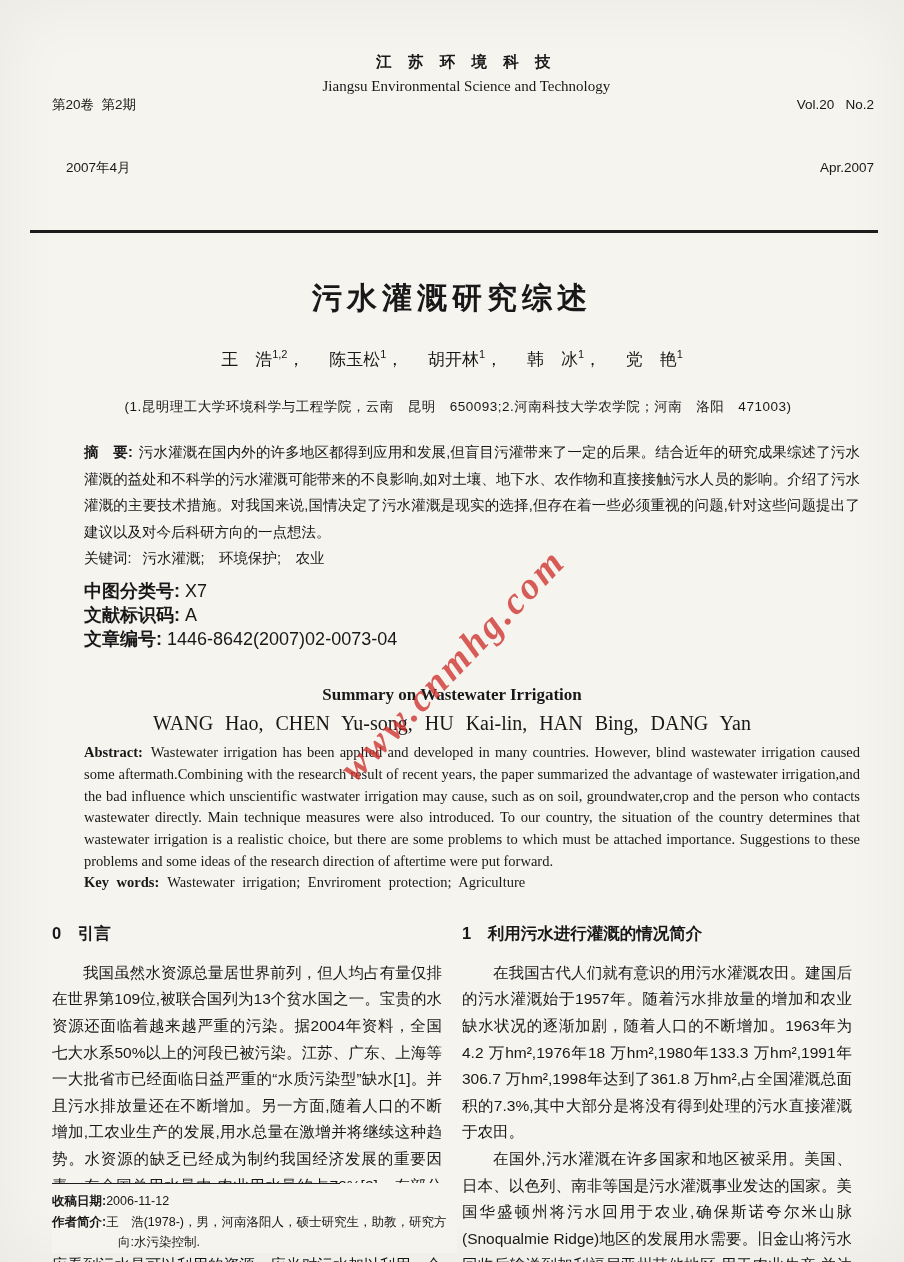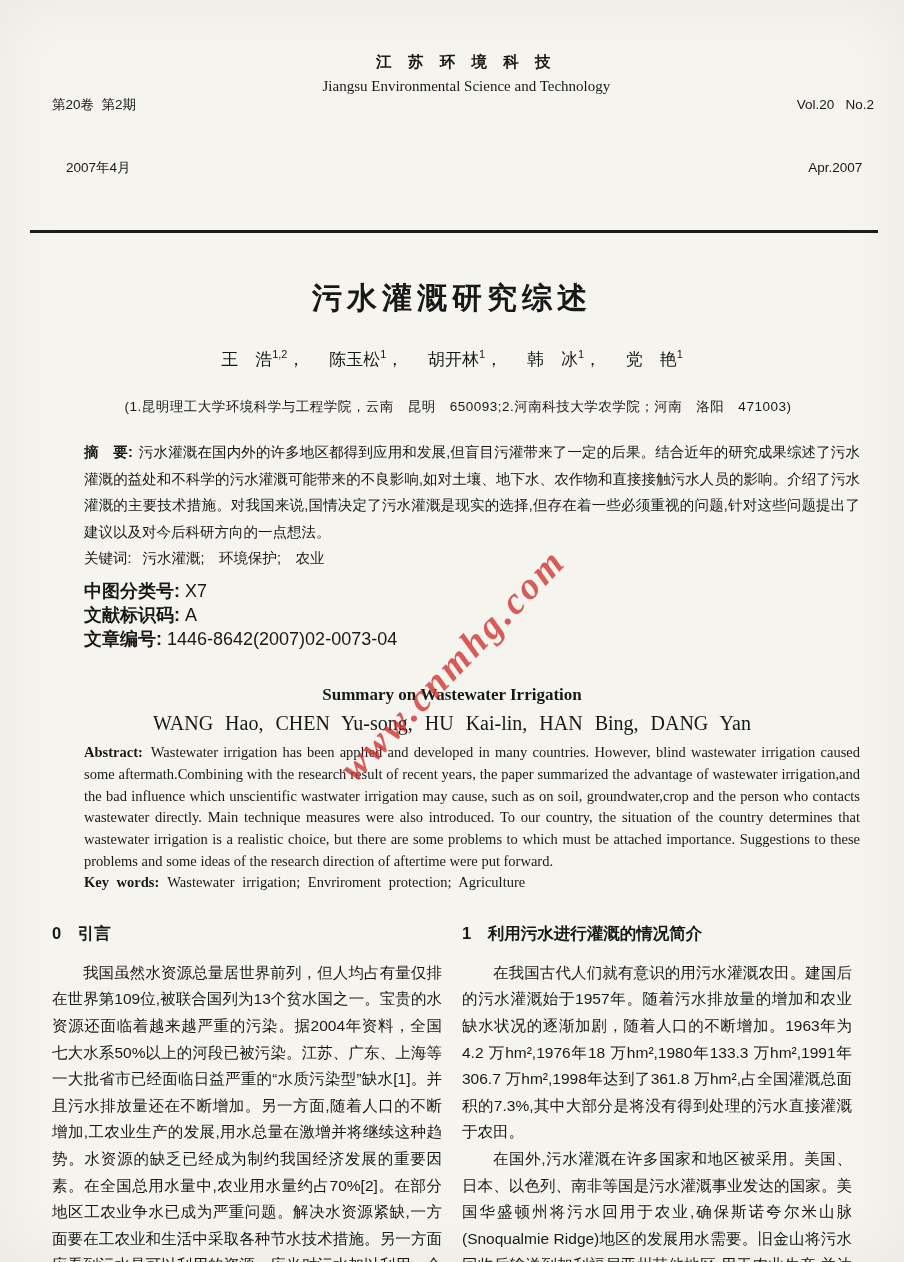--- a/index.html
+++ b/index.html
@@ -17,21 +17,21 @@
   
   .header {
     display:flex; justify-content:space-between; align-items:flex-start;
     padding:52px 30px 0 52px;
   }
   .header .h-left { font-size:13.5px; line-height:21px; white-space:pre-wrap; }
   .header .h-left .l2 { padding-left:14px; }
   .header .h-center { text-align:center; flex:1; }
   .header .h-center .cn { font-size:15.5px; letter-spacing:6px; font-weight:bold; }
   .header .h-center .en { font-family:"Liberation Serif",serif; font-size:15px; margin-top:5px; }
-  .header .h-right { font-size:13.5px; line-height:21px; text-align:center; white-space:pre-wrap; }
+  .header .h-right { font-size:13.5px; line-height:21px; text-align:right; white-space:pre-wrap; }
   .rule {
     margin:10px 26px 0 30px; height:3px;
     border-top:2.5px solid #1c1c1c; border-bottom:1px solid #1c1c1c;
   }
   
   .title { text-align:center; margin-top:45px; font-size:30px; font-weight:bold; letter-spacing:5px; }
   .authors { text-align:center; margin-top:29px; font-size:17px; }
   .authors .author { margin:0 10px; }
   .authors sup { font-size:11px; }
   .affiliation { text-align:center; margin-top:27px; font-size:13.5px; letter-spacing:0.5px;padding-left:12px; }
@@ -123,16 +123,21 @@
       <h3>0　引言</h3>
       <p>我国虽然水资源总量居世界前列，但人均占有量仅排在世界第109位,被联合国列为13个贫水国之一。宝贵的水资源还面临着越来越严重的污染。据2004年资料，全国七大水系50%以上的河段已被污染。江苏、广东、上海等一大批省市已经面临日益严重的“水质污染型”缺水[1]。并且污水排放量还在不断增加。另一方面,随着人口的不断增加,工农业生产的发展,用水总量在激增并将继续这种趋势。水资源的缺乏已经成为制约我国经济发展的重要因素。在全国总用水量中,农业用水量约占70%[2]。在部分地区工农业争水已成为严重问题。解决水资源紧缺,一方面要在工农业和生活中采取各种节水技术措施。另一方面应看到污水是可以利用的资源，应当对污水加以利用。合理的污水灌溉既能满足农业对水的部分需要，既能节约水资源，又可减轻对环境的污染。但其中也存在着必须充分重视的问题,处理不当会造成严重后果。</p>
     </div>
     <div class="col">
       <h3>1　利用污水进行灌溉的情况简介</h3>
       <p>在我国古代人们就有意识的用污水灌溉农田。建国后的污水灌溉始于1957年。随着污水排放量的增加和农业缺水状况的逐渐加剧，随着人口的不断增加。1963年为4.2 万hm²,1976年18 万hm²,1980年133.3 万hm²,1991年306.7 万hm²,1998年达到了361.8 万hm²,占全国灌溉总面积的7.3%,其中大部分是将没有得到处理的污水直接灌溉于农田。</p>
       <p>在国外,污水灌溉在许多国家和地区被采用。美国、日本、以色列、南非等国是污水灌溉事业发达的国家。美国华盛顿州将污水回用于农业,确保斯诺夸尔米山脉(Snoqualmie Ridge)地区的发展用水需要。旧金山将污水回收后输送到加利福尼亚州其他地区,用于农业生产,并达到保护环境的目的[3]。日本从1997年开始实行农村污水处理计划,已建成约2 000个污水处理厂，多数采用日本农村污水处理协会研制的JA-RUS小型污水处理系统,各项指标都达到污水处理水质标准。处理后的污水水质稳定,多数引入农田灌溉。极度缺水的以色列污水处理率达90%以上,利用率已达70%,57%的污水净化后用于农业和园林草地灌溉[4],约占总灌溉水量的1/5。</p>
     </div>
   </div>
 
+  <div class="footnote">
+    <div class="fn-rule"></div>
+    <div class="fn-line"><span class="lbl">收稿日期:</span><span>2006-11-12</span></div>
+    <div class="fn-line fn-bio"><span class="lbl">作者简介:</span><span>王　浩(1978-)，男，河南洛阳人，硕士研究生，助教，研究方向:水污染控制.</span></div>
+  </div>
 
   <div class="watermark">www.cnmhg.com</div>
 
 </div>
 
 </body></html>

